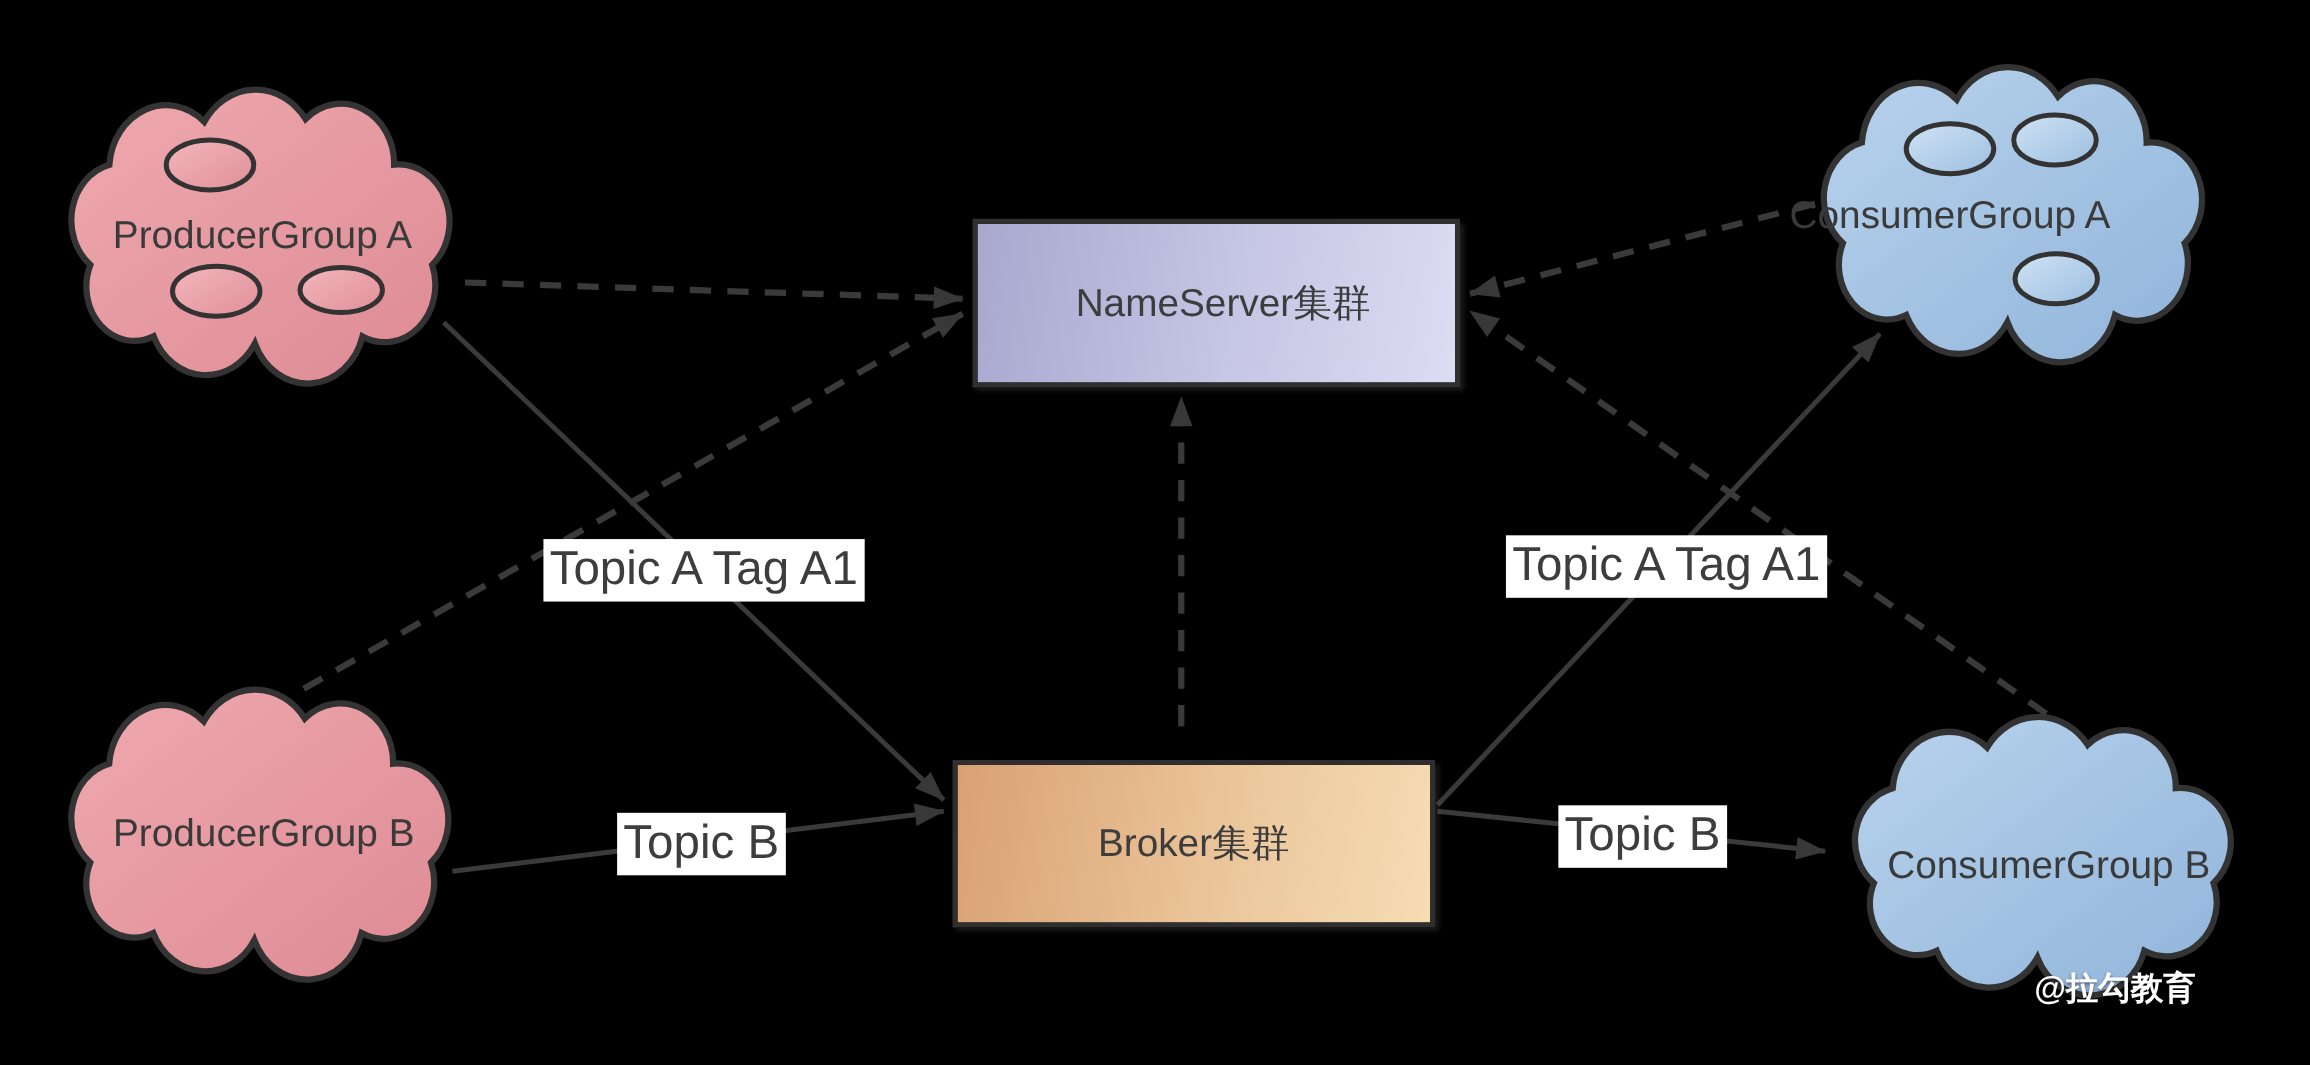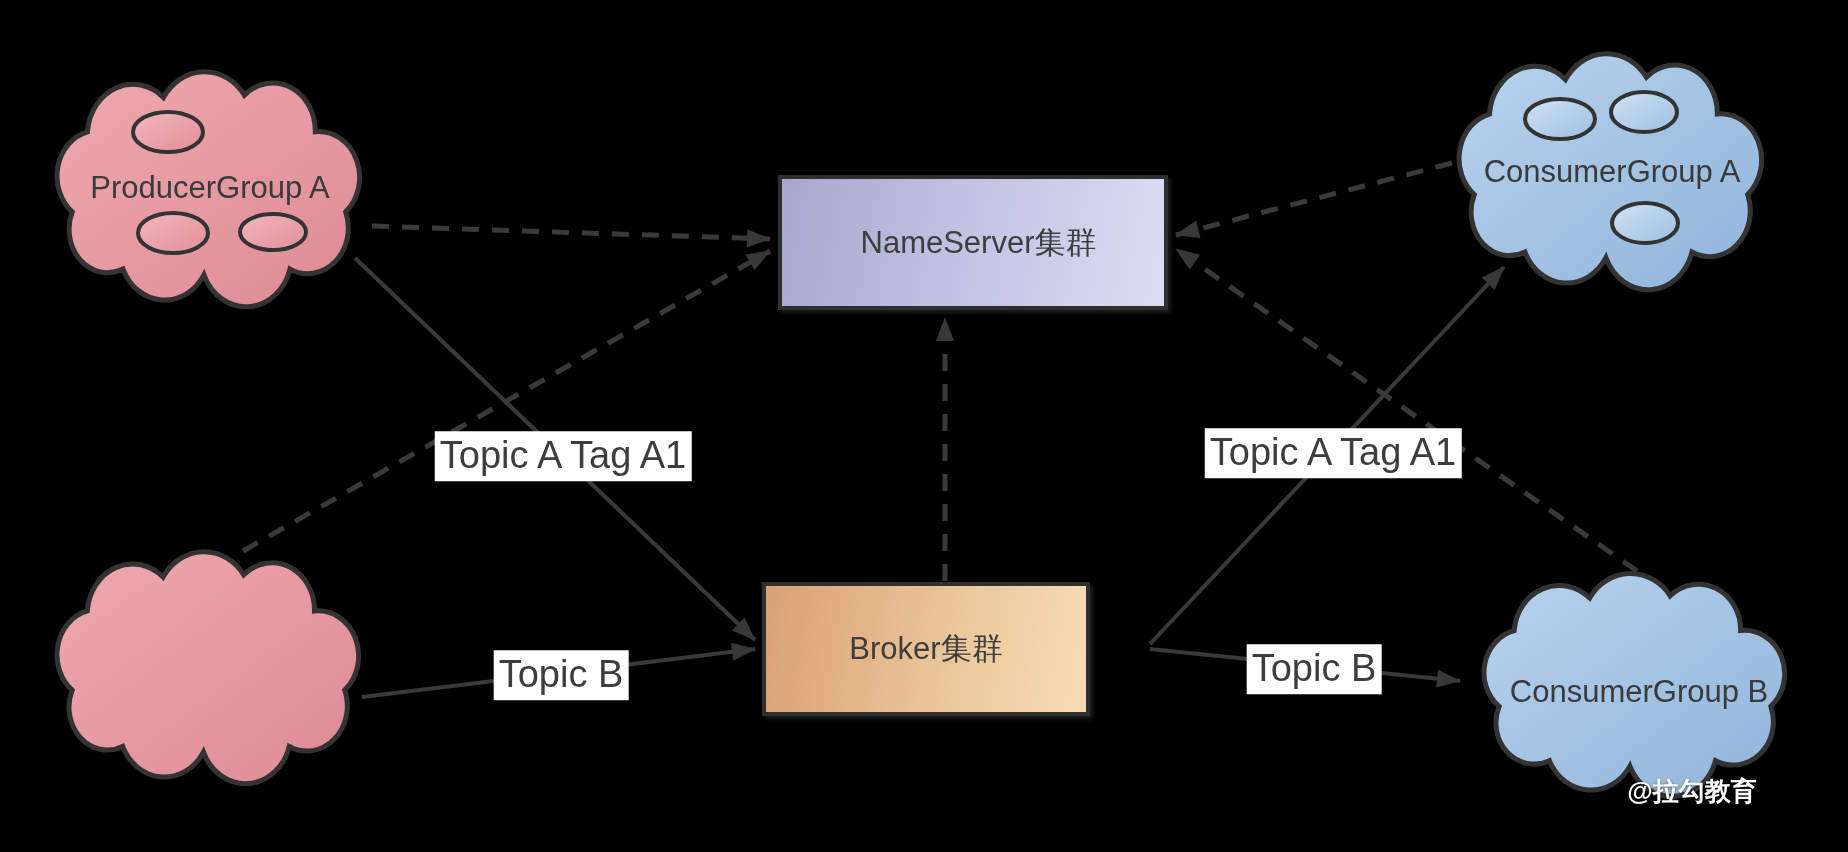--- a/index.html
+++ b/index.html
@@ -18,21 +18,21 @@
     display:flex;align-items:center;justify-content:center;
     font-size:31px;color:#3d3d3d;
     box-shadow:3px 3px 4px rgba(110,110,110,0.25);
   }
   .box-nameserver{
     left:778px;top:175px;width:390px;height:135px;
     background:linear-gradient(100deg,#a8a8cf 0%,#c6c6e5 55%,#dcdcf3 100%);
     padding-left:11px;
   }
   .box-broker{
-    left:762px;top:582px;width:328px;height:134px;
+    left:762px;top:608px;width:386px;height:134px;
     background:linear-gradient(100deg,#d9a173 0%,#ecc89d 60%,#f7dcb4 100%);
     text-align:right;
   }
   .cloud-label{
     position:absolute;
     transform:translate(-50%,-50%);
     font-size:31px;color:#3a3a3a;white-space:nowrap;
   }
   .edge-label{
     position:absolute;
@@ -114,21 +114,22 @@
   </svg>
 
   <div class="node-box box-nameserver">
     <span>NameServer集群</span>
   </div>
   <div class="node-box box-broker">
     <span>Broker集群</span>
   </div>
 
   <div class="cloud-label" style="left:210px;top:188px;">ProducerGroup A</div>
-  <div class="cloud-label" style="left:1612px;top:172px;">ConsumerGroup A</div>
+  <div class="cloud-label" style="left:211px;top:667px;">ProducerGroup B</div>
+  <div class="cloud-label" style="left:1560px;top:172px;">ConsumerGroup A</div>
   <div class="cloud-label" style="left:1639px;top:692px;">ConsumerGroup B</div>
 
   <div class="edge-label" style="left:563px;top:456px;">Topic A Tag A1</div>
   <div class="edge-label" style="left:561px;top:675px;">Topic B</div>
   <div class="edge-label" style="left:1333px;top:453px;">Topic A Tag A1</div>
   <div class="edge-label" style="left:1314px;top:669px;">Topic B</div>
 
   <div class="watermark" style="left:1692px;top:791px;">@拉勾教育</div>
 </div>
 

